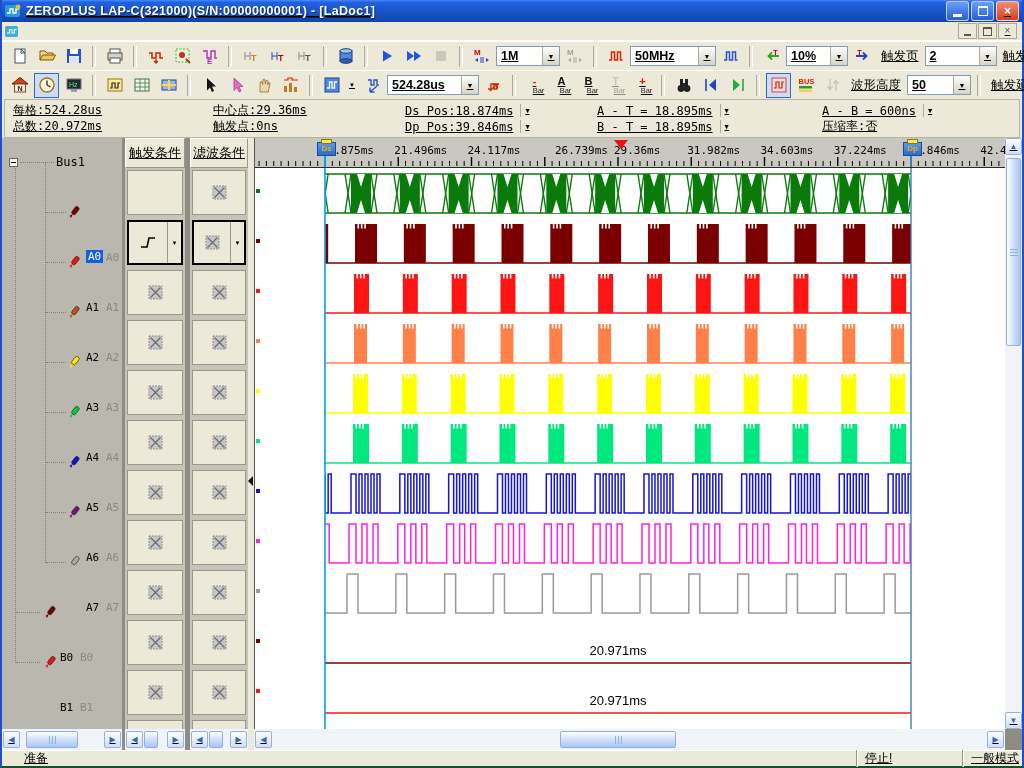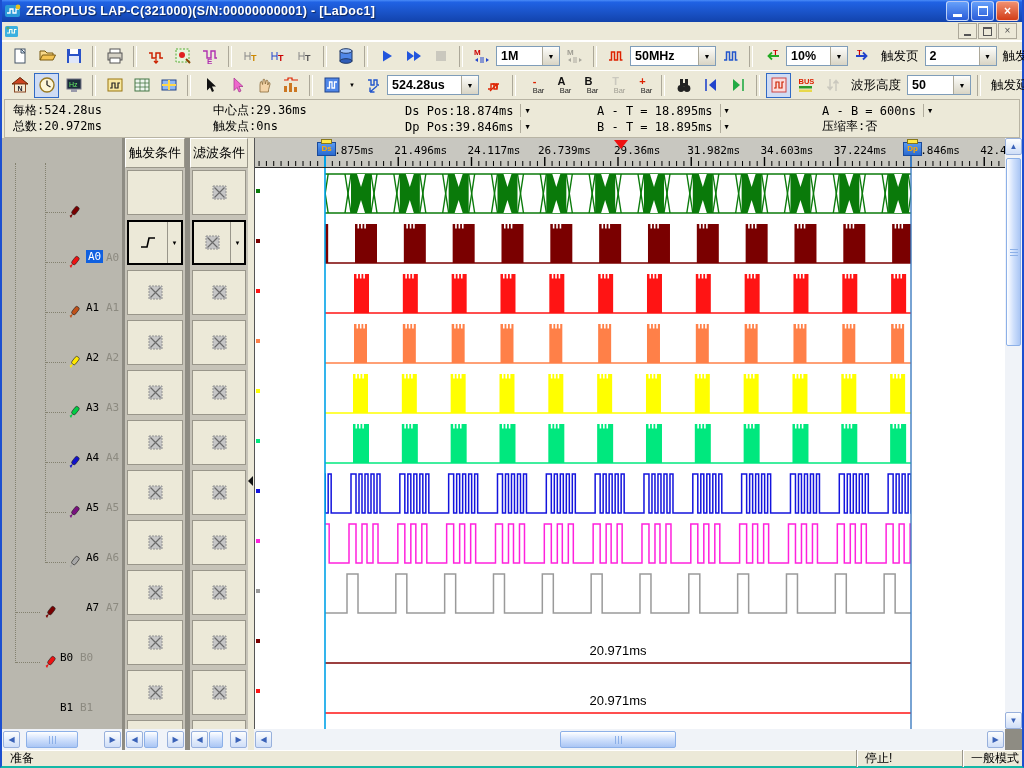--- a/index.html
+++ b/index.html
@@ -1,18 +1,18 @@
 <!DOCTYPE html>
 <html><head>
 <meta charset="utf-8">
 <style>
   html,body{margin:0;padding:0;width:1024px;height:768px;overflow:hidden;
     font-family:"Liberation Sans","DejaVu Sans",sans-serif;background:#ece9d8;-webkit-font-smoothing:none;}
   .win{position:absolute;inset:0;box-sizing:border-box;display:flex;flex-direction:column;
-    border-left:2px solid #1c4fd0;border-right:2px solid #1c4fd0;border-bottom:2px solid #14b8a6;}
+    border-left:2px solid #1c4fd0;border-right:2px solid #1c4fd0;border-bottom:2px solid #14532d;text-decoration:underline;}
   
   .titlebar{height:22px;flex:none;display:flex;align-items:center;gap:4px;padding:0 3px;
     background:linear-gradient(180deg,#4a8cf8 0%,#2062e4 10%,#1a53c8 55%,#1243ac 100%);}
   .appicon{width:17px;height:16px;flex:none;display:flex;align-items:center;}
   .title{color:#fff;font-weight:bold;font-size:12.5px;letter-spacing:.3px;white-space:nowrap;
     text-shadow:1px 1px 1px rgba(0,0,0,.55);}
   .tb-btns{margin-left:auto;display:flex;gap:2px;}
   .wbtn{width:21px;height:18px;border-radius:3px;border:1px solid rgba(255,255,255,.65);
     background:linear-gradient(#66a0fa,#2a5cd8);display:flex;align-items:center;justify-content:center;
     color:#fff;font-size:12px;font-weight:bold;line-height:1;}
@@ -100,21 +100,21 @@
     border:1px solid #8cb0e8;border-radius:2px;display:flex;align-items:center;justify-content:center;}
   .grip{width:8px;height:7px;background:repeating-linear-gradient(180deg,#8cb0e8 0 1px,transparent 1px 3px);}
   .hscroll{height:21px;flex:none;display:flex;align-items:center;background:#f0f3f8;padding:1px;box-sizing:border-box;}
   .strack-h{flex:1;position:relative;height:17px;}
   .sthumb-h{position:absolute;top:0;height:17px;box-sizing:border-box;background:linear-gradient(#fff,#cfe0fc 50%,#aac6f4);
     border:1px solid #8cb0e8;border-radius:2px;display:flex;align-items:center;justify-content:center;}
   .grip-h{width:7px;height:8px;background:repeating-linear-gradient(90deg,#8cb0e8 0 1px,transparent 1px 3px);}
   .wave-hscroll{margin-right:17px;}
   
   .statusbar{height:15px;flex:none;background:#ece9d8;border-top:1px solid #fff;display:flex;align-items:center;font-size:12px;}
-  .sb-main{flex:1;padding:0 8px;white-space:nowrap;}
+  .sb-main{flex:1;padding:0 22px;white-space:nowrap;}
   .sb-cell{flex:none;box-sizing:border-box;border-left:1px solid #9a978a;box-shadow:1px 0 0 #fff inset;padding:0 8px;white-space:nowrap;overflow:hidden;}
   svg text{font-family:"Liberation Sans","DejaVu Sans",sans-serif;}
 </style>
 </head>
 <body>
 
 <div class="win">
 
   <div class="titlebar">
     <span class="appicon">
@@ -499,20 +499,27 @@
         </div>
       <div class="ib-line">压缩率:否</div>
     </div>
   </div>
 
   <div class="main">
     <div class="lcol col-names">
       <div class="cbody" id="names-body">
           <div class="dotv" style="left: 13px; top: 25px; height: 500px;"></div>
           <div class="dotv" style="left: 43px; top: 25px; height: 400px;"></div>
+          <div class="chrow" style="top: 0px;">
+            <div class="minusbox">
+              <div></div>
+            </div>
+            <div class="dotline" style="left: 18px; width: 34px; top: 24px;"></div>
+            <div class="buslab">Bus1</div>
+          </div>
           <div class="chrow" style="top: 50px;">
             <div class="dotline" style="left: 44px; width: 20px; top: 24px;"></div>
             <div class="probe" style="left: 64px;"><svg width="16" height="16" viewBox="0 0 16 16">
                 <g transform="rotate(38 8 8)">
                   <rect x="6" y="1.5" width="4.5" height="9" rx="2" fill="#7a0000" stroke="#222" stroke-width="0.6"></rect>
                   <path d="M8.2,10 L9.4,14.6 L6.8,13.6 Z" fill="#7a0000"></path>
                 </g>
               </svg></div>
             <div class="chlab sel" style="left: 84px;">A0</div>
             <div class="chlab pin" style="left: 104px;">A0</div>
@@ -893,21 +900,21 @@
                   <line x1="707.275" y1="23" x2="707.275" y2="28" stroke="#000" stroke-width="1"></line>
                   <line x1="714.6" y1="23" x2="714.6" y2="28" stroke="#000" stroke-width="1"></line>
                   <line x1="721.925" y1="23" x2="721.925" y2="28" stroke="#000" stroke-width="1"></line>
                   <line x1="729.25" y1="19" x2="729.25" y2="28" stroke="#000" stroke-width="1.4"></line>
                   <line x1="736.575" y1="23" x2="736.575" y2="28" stroke="#000" stroke-width="1"></line>
                   <line x1="743.9" y1="23" x2="743.9" y2="28" stroke="#000" stroke-width="1"></line>
                 </svg></div>
               <div class="rlab" style="left: 66px;">18.875ms</div>
               <div class="rlab" style="left: 139.25px;">21.496ms</div>
               <div class="rlab" style="left: 212.5px;">24.117ms</div>
-              <div class="rlab" style="left: 283px;">26.739ms</div>
+              <div class="rlab" style="left: 300px;">26.739ms</div>
               <div class="rlab" style="left: 359px;">29.36ms</div>
               <div class="rlab" style="left: 432.25px;">31.982ms</div>
               <div class="rlab" style="left: 505.5px;">34.603ms</div>
               <div class="rlab" style="left: 578.75px;">37.224ms</div>
               <div class="rlab" style="left: 652px;">39.846ms</div>
               <div class="rlab" style="left: 725.25px;">42.4</div>
               <div class="tri" style="left: 359px;"></div>
               <div class="mkline" style="left: 69px; background: rgb(0, 162, 232);"></div>
               <div class="mkline" style="left: 655px; background: rgb(62, 124, 192);"></div>
               <div class="mk" style="left: 62px;">Ds</div>

